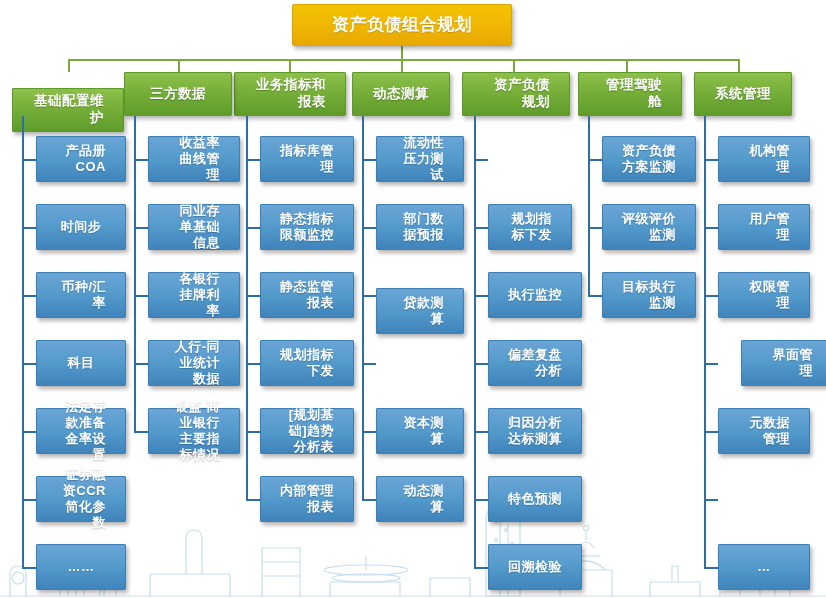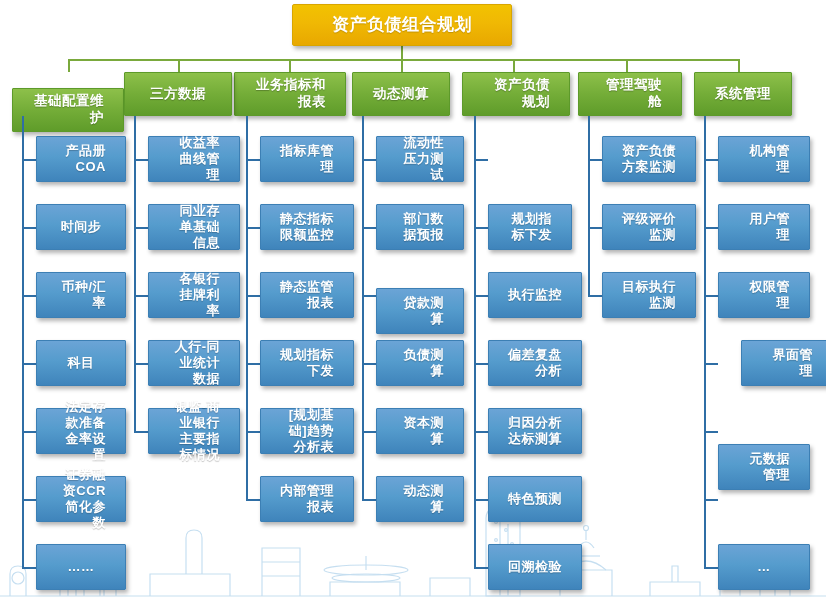--- a/index.html
+++ b/index.html
@@ -232,23 +232,20 @@
 
   <div class="node leaf" style="left:376px;top:136px;width:88px;height:46px;">
     <span>流动性压力测试</span>
     </div>
   <div class="node leaf" style="left:376px;top:204px;width:88px;height:46px;">
     <span>部门数据预报</span>
     </div>
   <div class="node leaf" style="left:376px;top:272px;width:88px;height:46px;margin-top:16px;">
     <span>贷款测算</span>
     </div>
-  <div class="node leaf" style="left:376px;top:340px;width:88px;height:46px;">
-    <span>负债测算</span>
-    </div>
   <div class="node leaf" style="left:376px;top:408px;width:88px;height:46px;">
     <span>资本测算</span>
     </div>
   <div class="node leaf" style="left:376px;top:476px;width:88px;height:46px;">
     <span>动态测算</span>
     </div>
 
   <div class="bconn bconn-v" style="left:474px;top:116px;height:452px;"></div>
   <div class="bconn bconn-h" style="left:474px;top:159px;width:14px;"></div>
   <div class="bconn bconn-h" style="left:474px;top:227px;width:14px;"></div>
@@ -306,20 +303,20 @@
     </div>
   <div class="node leaf" style="left:718px;top:204px;width:92px;height:46px;">
     <span>用户管理</span>
     </div>
   <div class="node leaf" style="left:718px;top:272px;width:92px;height:46px;">
     <span>权限管理</span>
     </div>
   <div class="node leaf" style="left:718px;top:340px;width:92px;height:46px;margin-left:23px;">
     <span>界面管理</span>
     </div>
-  <div class="node leaf" style="left:718px;top:408px;width:92px;height:46px;margin-top:36px;">
+  <div class="node leaf" style="left:718px;top:408px;width:92px;height:46px;">
     <span>元数据管理</span>
     </div>
   <div class="node leaf" style="left:718px;top:544px;width:92px;height:46px;">
     <span>...</span>
     </div>
 
 </div>
 
 </body></html>

